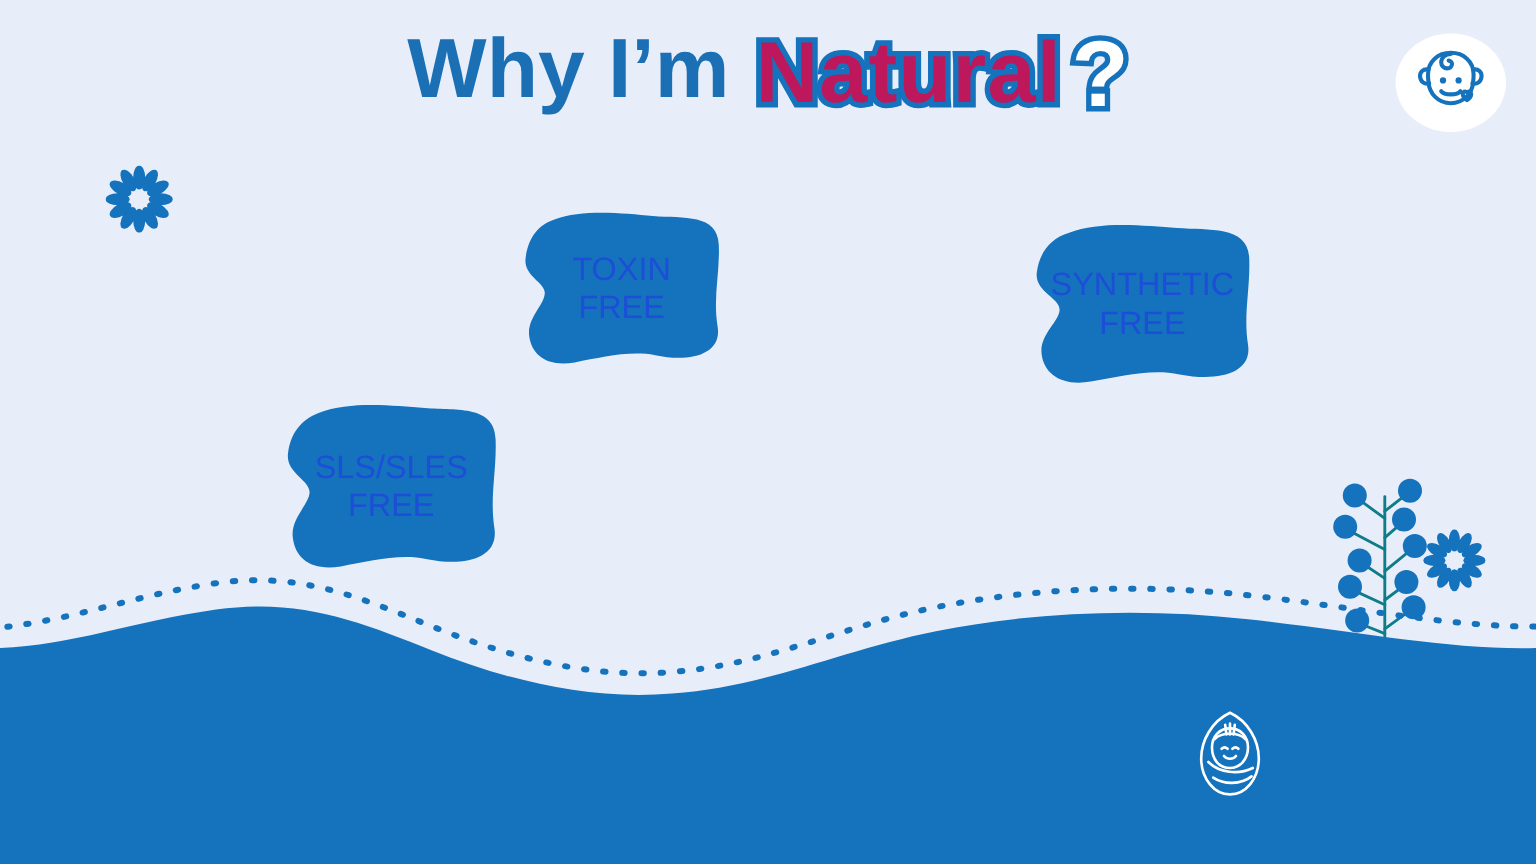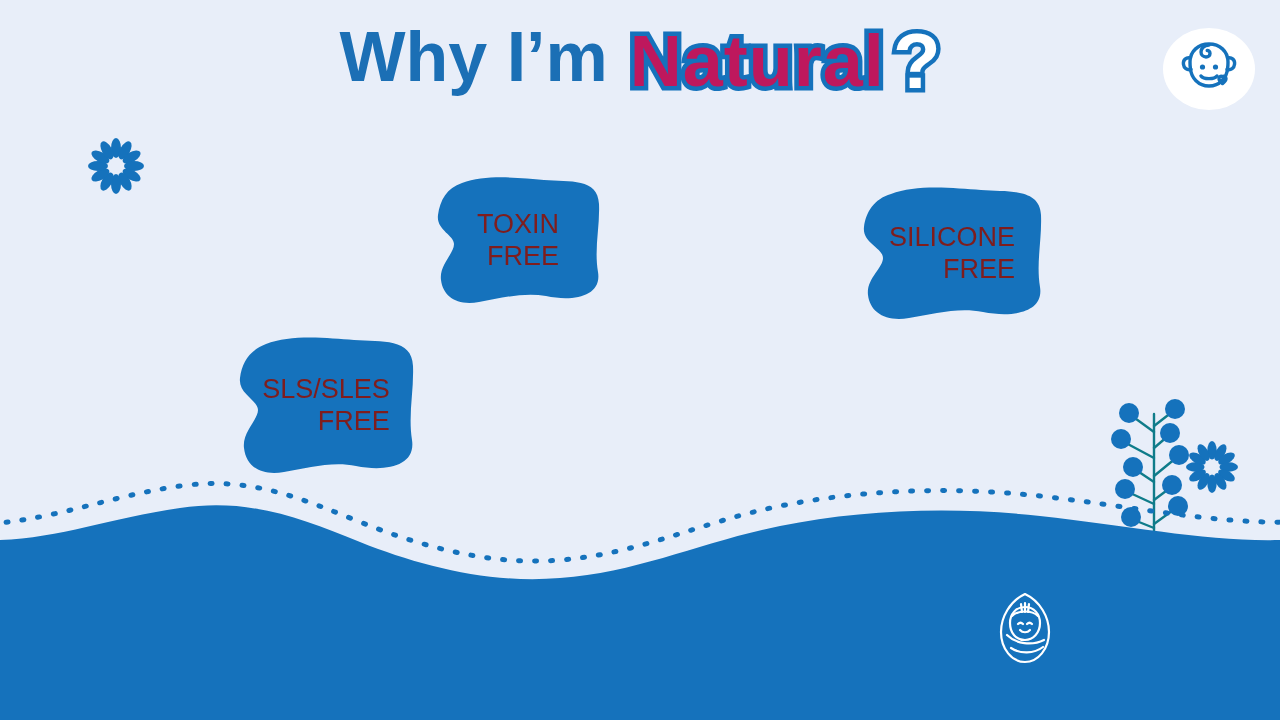--- a/index.html
+++ b/index.html
@@ -74,22 +74,22 @@
     align-items: center;
     justify-content: center;
   }
 
   
   .blob {
     position: absolute;
     display: flex;
     align-items: center;
     justify-content: center;
-    text-align: right;
-    color: #7f1d1d;
+    text-align: center;
+    color: #1d4ed8;
     line-height: 1.2;
   }
   .blob svg {
     position: absolute;
     left: 0;
     top: 0;
     width: 100%;
     height: 100%;
   }
   .blob-label {
@@ -181,21 +181,21 @@
     </svg>
     <span class="blob-label">TOXIN
 FREE</span>
   </div>
 
 
   <div class="blob" id="blob-silicone">
     <svg viewBox="0 0 184 134" preserveAspectRatio="none">
       <path fill="#1572bc" d="M31,8 C56,-2 94,2 121,4 C148,6 180,2 181,29 C182,55 176,76 180,101 C184,126 154,132 123,126 C98,121 74,128 49,132 C25,136 10,126 8,109 C6,93 23,82 23,72 C23,62 2,57 4,41 C6,26 14,13 31,8 Z"></path>
     </svg>
-    <span class="blob-label">SILICONE
+    <span class="blob-label">SYNTHETIC
 FREE</span>
   </div>
 
   <svg id="flower-left" viewBox="0 0 56 56">
     <g fill="#1572bc">
       <g transform="translate(28,28)">
         <ellipse cx="0" cy="-18" rx="5" ry="10" transform="rotate(0)"></ellipse>
         <ellipse cx="0" cy="-18" rx="5" ry="10" transform="rotate(30)"></ellipse>
         <ellipse cx="0" cy="-18" rx="5" ry="10" transform="rotate(60)"></ellipse>
         <ellipse cx="0" cy="-18" rx="5" ry="10" transform="rotate(90)"></ellipse>

